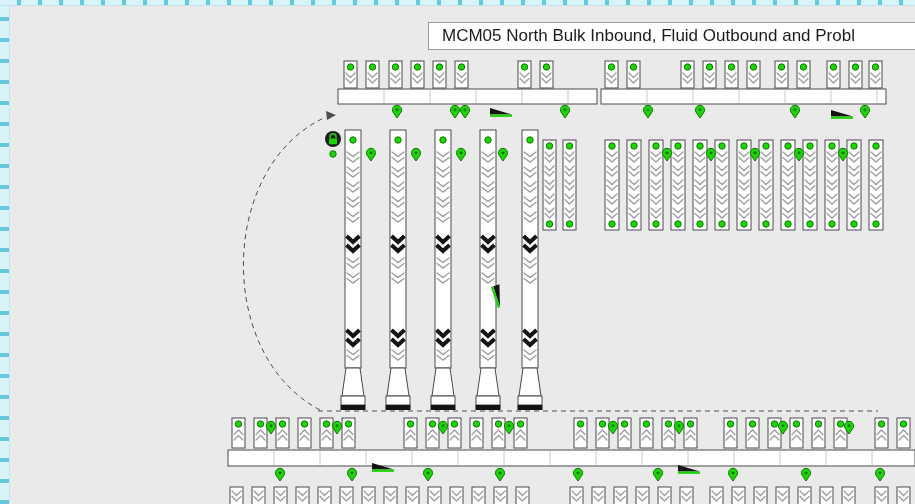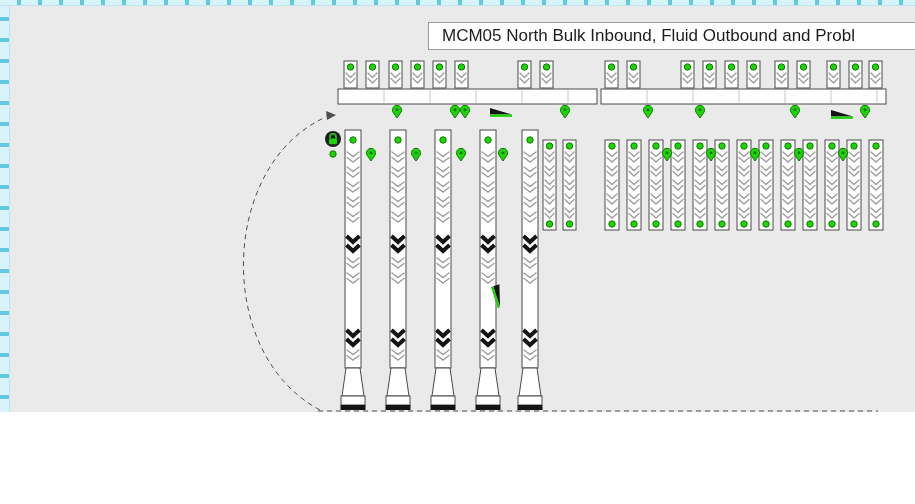--- a/index.html
+++ b/index.html
@@ -1,17 +1,17 @@
 <!DOCTYPE html>
 <html style="--canvas-bg: #eaeaea; --ruler-bg: #d9f3fa; --ruler-tick: #64c9df; --module-fill: #ffffff; --module-stroke: #4a4a4a; --belt-divider: #c8c8c8; --chevron-gray: #9f9f9f; --chevron-black: #141414; --green: #1fd309; --green-dark: #0d7a00; --flag-black: #141414; --dash-stroke: #4f4f4f; --title-border: #9a9a9a; --title-text: #1c1c1c;"><head>
 <meta charset="utf-8">
 <style>
   html,body{margin:0;padding:0;background:#fff;}
   body{font-family:"Liberation Sans",sans-serif;}
-  #canvas{position:relative;width:915px;height:412px;overflow:hidden;background:var(--canvas-bg);}
+  #canvas{position:relative;width:915px;height:504px;overflow:hidden;background:var(--canvas-bg);}
   #diagram-svg{position:absolute;left:0;top:0;z-index:2;}
   .ruler-v{position:absolute;left:0;top:0;width:9px;height:100%;z-index:5;
     background:repeating-linear-gradient(to bottom, transparent 0 17px, var(--ruler-tick) 17px 21px), var(--ruler-bg);
     border-right:1px solid #bfe4ee;}
   .ruler-h{position:absolute;left:0;top:0;height:5px;width:100%;z-index:6;
     background:repeating-linear-gradient(to right, transparent 0 17px, var(--ruler-tick) 17px 21px), var(--ruler-bg);
     border-bottom:1px solid #bfe4ee;}
   #title-box{position:absolute;left:428px;top:22px;width:522px;height:26px;background:#ffffff;
     border:1px solid var(--title-border);display:flex;align-items:center;padding-left:13px;
     font-size:17px;color:var(--title-text);white-space:nowrap;overflow:hidden;z-index:4;}

